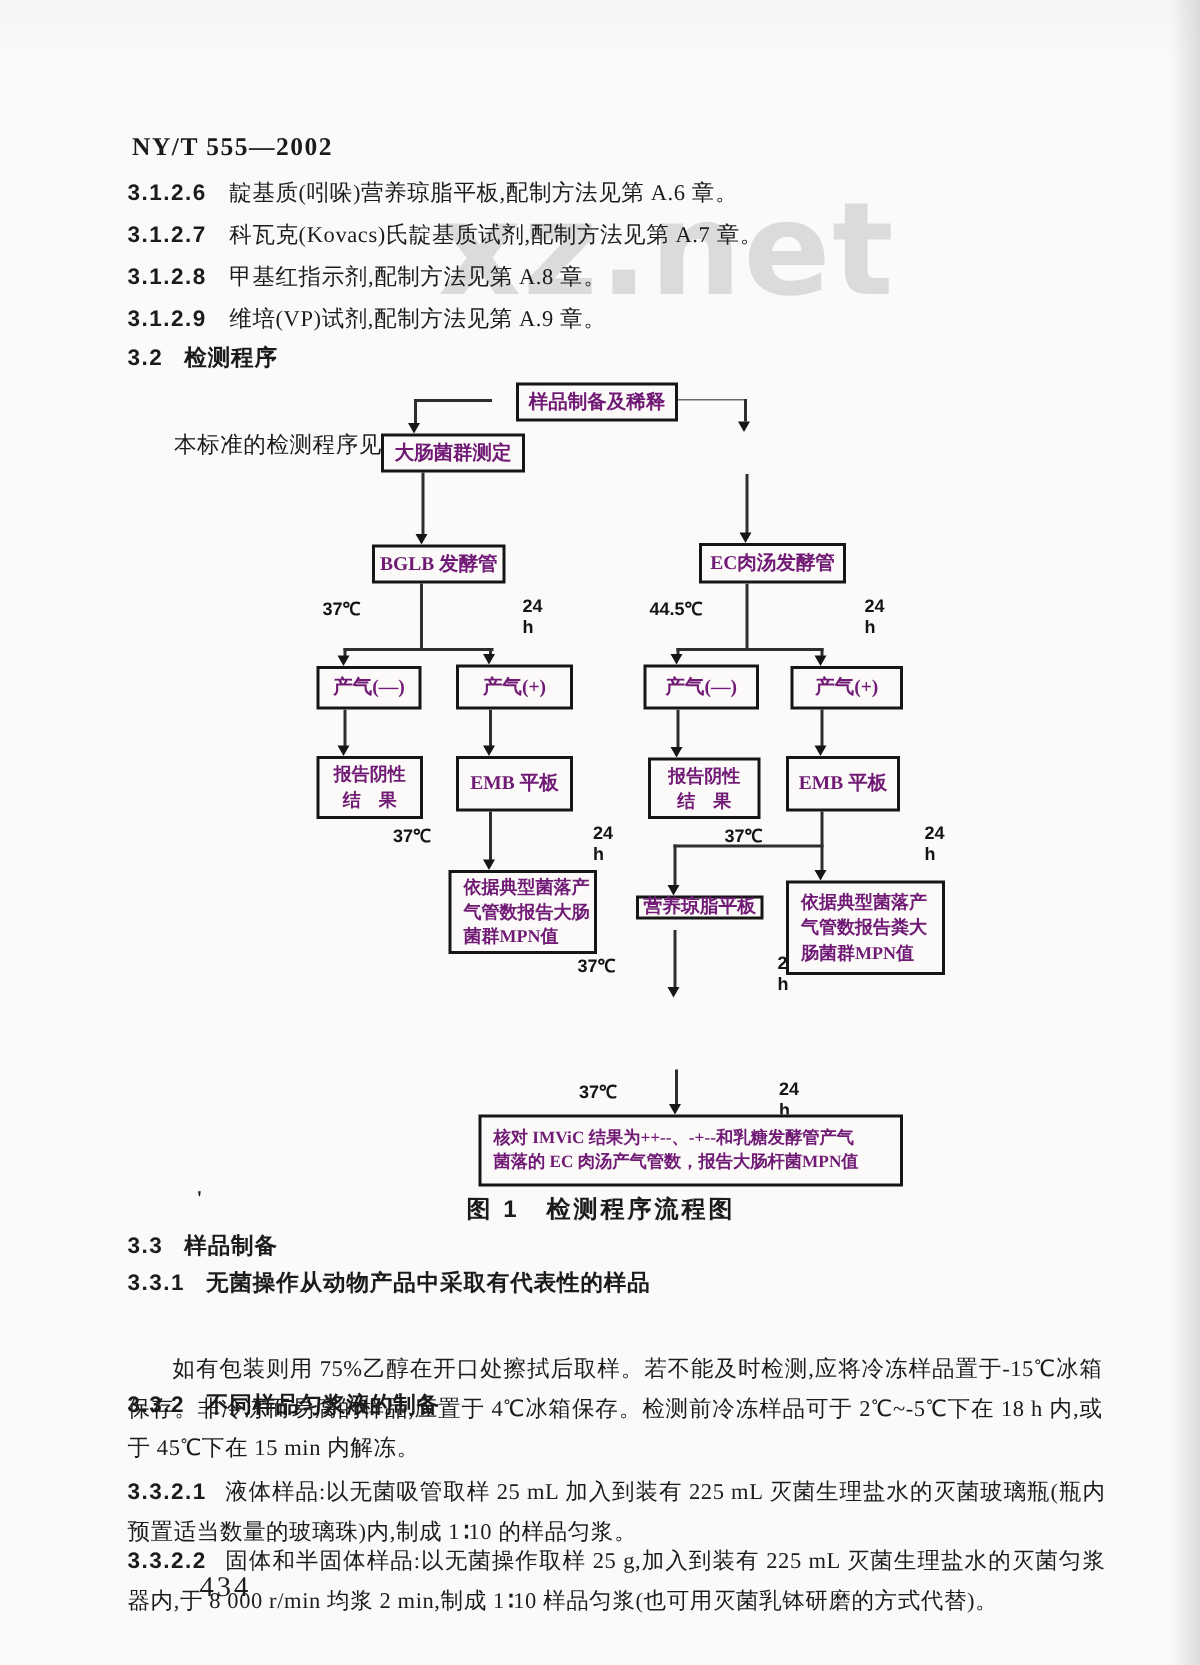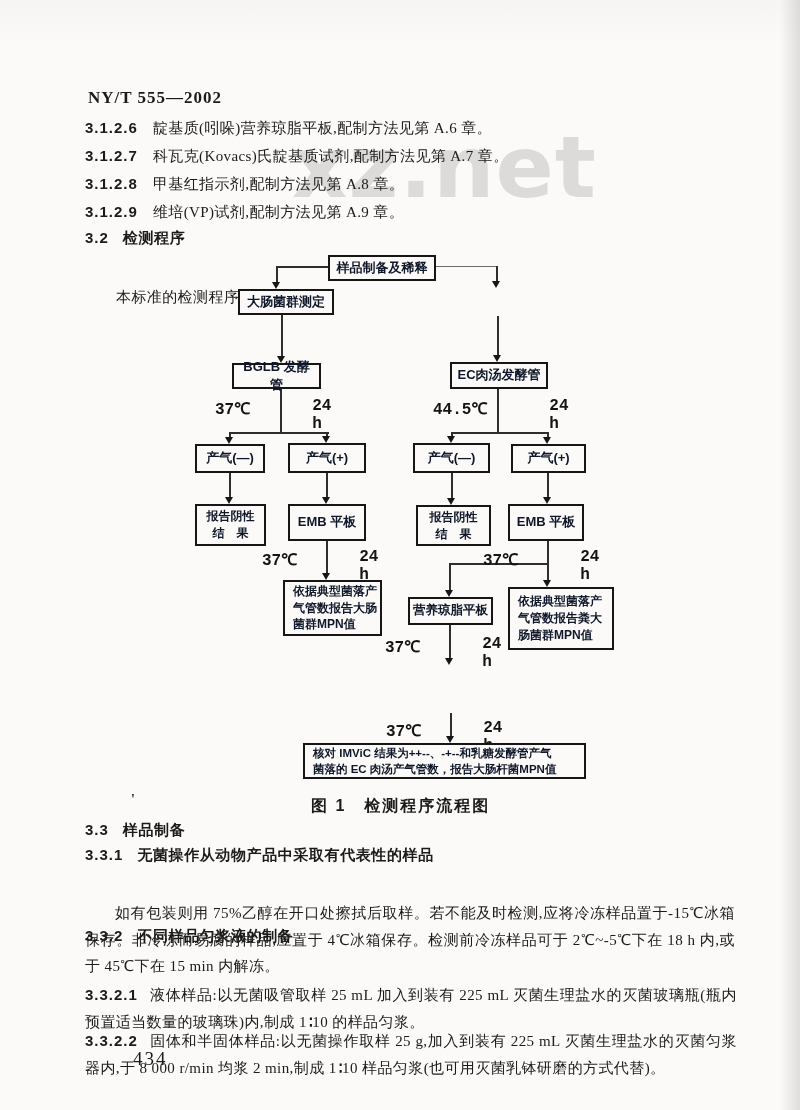--- a/index.html
+++ b/index.html
@@ -35,35 +35,36 @@
   .para .num { font-family:"Liberation Sans", sans-serif; font-weight:bold; margin-right:12px; letter-spacing:1px; }
   .pagenum { font-size:19px; letter-spacing:2px; }
 
   
   .fbox {
     position:absolute; z-index:2;
     border:2px solid #161616;
     background:#fbfaf8;
     display:flex; align-items:center; justify-content:center;
     text-align:center;
-    font-family:Liberation Sans, sans-serif;
+    font-family:Liberation Serif, serif;
     font-weight:bold; font-size:13px; line-height:1.4;
-    color:#0f172a;
+    color:#701a75;
     white-space:pre-line;
     padding:1px 3px;
+    margin-left:16px;
   }
   .fbox.left { justify-content:flex-start; text-align:left; padding-left:8px; }
   .vl { position:absolute; width:2px; background:#2e2e2e; z-index:1; }
   .hl { position:absolute; height:2px; background:#2e2e2e; z-index:1; }
   .hl.light { height:1px; background:#6b6b6b; }
   .arr { position:absolute; width:0; height:0; z-index:2;
          border-left:4px solid transparent; border-right:4px solid transparent;
          border-top:7px solid #161616; }
   .tl { position:absolute; z-index:2; display:flex; width:130px;
-        font-family:Liberation Mono, monospace; font-weight:bold; font-size:16px; color:#141414; }
+        font-family:Liberation Sans, sans-serif; font-weight:bold; font-size:12px; color:#141414;gap:46px; }
   .tl .t { width:65px; text-align:right; padding-right:7px; }
   .tl .h { width:65px; text-align:left; padding-left:7px;margin-left:48px; }
   .caption { font-family:"Liberation Sans", sans-serif; font-weight:bold; font-size:16px; letter-spacing:2px; }
   .stray { font-size:14px; font-weight:bold; }
 </style>
 </head>
 <body>
 
 <div class="page">
 
@@ -168,25 +169,25 @@
 结　果</div>
   <div class="fbox" style="left:288px; top:504px; width:78px; height:37px;">EMB 平板</div>
   <div class="fbox left" style="left:283px; top:580px; width:99px; height:56px; font-size:12px;">依据典型菌落产
 气管数报告大肠
 菌群MPN值</div>
   <div class="fbox" style="left:413px; top:443px; width:77px; height:30px;">产气(—)</div>
   <div class="fbox" style="left:511px; top:444px; width:75px; height:29px;">产气(+)</div>
   <div class="fbox" style="left:416px; top:505px; width:75px; height:41px; font-size:12px;">报告阴性
 结　果</div>
   <div class="fbox" style="left:508px; top:504px; width:76px; height:37px;">EMB 平板</div>
-  <div class="fbox" style="left:408px; top:597px; width:85px; height:28px; font-size:12.5px;">营养琼脂平板</div>
+  <div class="fbox" style="left:408px; top:597px; width:85px; height:16px; font-size:12.5px;">营养琼脂平板</div>
   <div class="fbox left" style="left:508px; top:587px; width:106px; height:63px; font-size:12px;">依据典型菌落产
 气管数报告粪大
 肠菌群MPN值</div>
-  <div class="fbox left" style="left:303px; top:743px; width:283px; height:36px; font-size:11.5px;">核对 IMViC 结果为++--、-+--和乳糖发酵管产气
+  <div class="fbox left" style="left:303px; top:743px; width:283px; height:48px; font-size:11.5px;">核对 IMViC 结果为++--、-+--和乳糖发酵管产气
 菌落的 EC 肉汤产气管数，报告大肠杆菌MPN值</div>
 
   <div class="abs stray" style="left:131px; top:792px;">'</div>
   <div class="abs caption" style="left:311px; top:796px;">图 1　检测程序流程图</div>
 
   <div class="abs heading" style="left:85px; top:821px;">
     <span class="num">3.3</span><span>样品制备</span>
   </div>
   <div class="abs heading" style="left:85px; top:846px;">
     <span class="num">3.3.1</span><span>无菌操作从动物产品中采取有代表性的样品</span>

